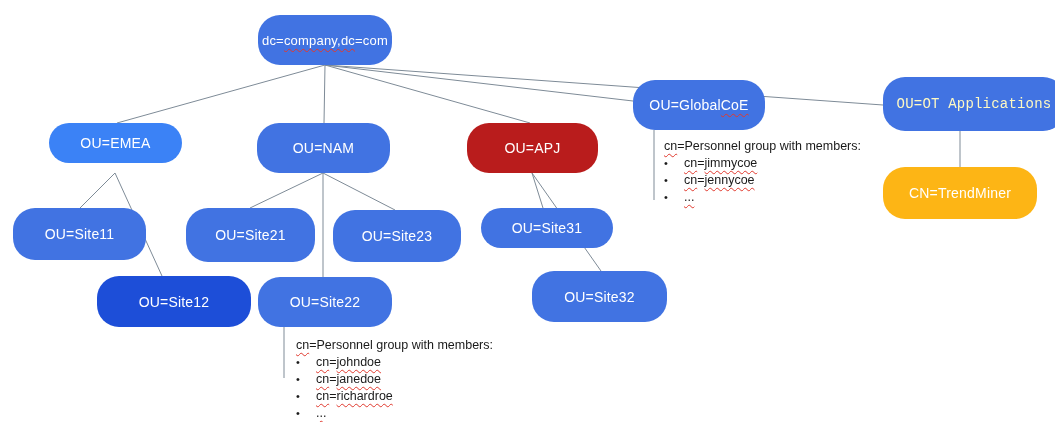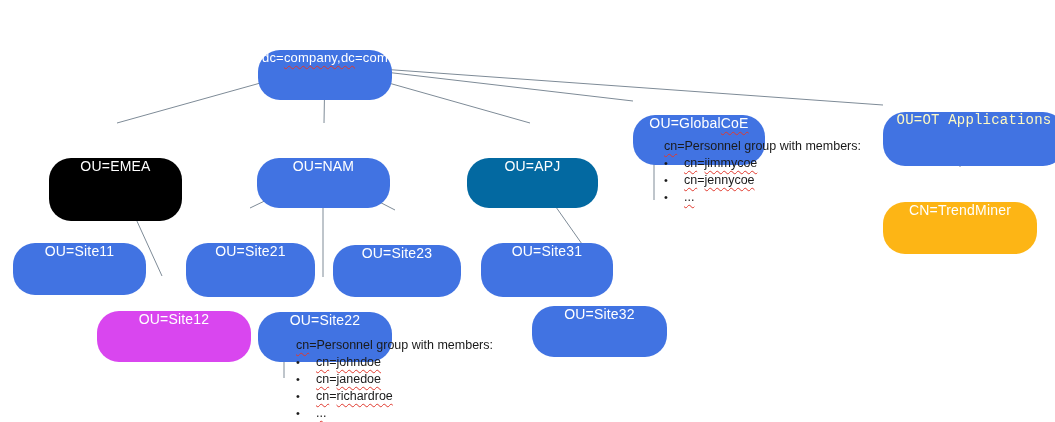--- a/index.html
+++ b/index.html
@@ -15,25 +15,25 @@
     position: absolute;
     left: 0; top: 0;
     z-index: 0;
   }
   .node {
     position: absolute;
     z-index: 1;
     border-radius: 22px;
     color: #ffffff;
     display: flex;
+    align-items: center;
     justify-content: center;
     font-size: 14px;
     letter-spacing: 0.2px;
     white-space: nowrap;
-    margin-top: 35px;
   }
   .node.small-text { font-size: 13px; }
   .annotation {
     position: absolute;
     z-index: 2;
     color: #1a1a1a;
     font-size: 12.5px;
     line-height: 17px;
     white-space: nowrap;
   }
@@ -68,52 +68,52 @@
       <line x1="960" y1="131" x2="960" y2="167" stroke="#7E8B97" stroke-width="1"></line>
       <line x1="654" y1="130" x2="654" y2="200" stroke="#7E8B97" stroke-width="1"></line>
       <line x1="284" y1="327" x2="284" y2="378" stroke="#7E8B97" stroke-width="1"></line>
     </svg>
   <div id="nodes-layer">
       <div class="node small-text" style="left: 258px; top: 15px; width: 134px; height: 50px; background: rgb(65, 115, 226); color: rgb(255, 255, 255);">
         <span>dc=</span>
         <span class="sq">company,dc</span>
         <span>=com</span>
       </div>
-      <div class="node" style="left: 49px; top: 123px; width: 133px; height: 63px; background: #000000; color: rgb(255, 255, 255);">
+      <div class="node" style="left: 49px; top: 123px; width: 133px; height: 40px; background: #3b82f6; color: rgb(255, 255, 255);">
         <span>OU=EMEA</span>
       </div>
       <div class="node" style="left: 257px; top: 123px; width: 133px; height: 50px; background: rgb(65, 115, 226); color: rgb(255, 255, 255);">
         <span>OU=NAM</span>
       </div>
-      <div class="node" style="left: 467px; top: 123px; width: 131px; height: 50px; background: #0369a1; color: rgb(255, 255, 255);">
+      <div class="node" style="left: 467px; top: 123px; width: 131px; height: 50px; background: #b91c1c; color: rgb(255, 255, 255);">
         <span>OU=APJ</span>
       </div>
       <div class="node" style="left: 633px; top: 80px; width: 132px; height: 50px; background: rgb(65, 115, 226); color: rgb(255, 255, 255);">
         <span>OU=Global </span>
         <span class="sq">CoE</span>
       </div>
       <div class="node" style="left: 883px; top: 77px; width: 182px; height: 54px; background: rgb(65, 115, 226); color: #fef9c3; font-family: Liberation Mono, monospace;">
         <span>OU=OT Applications</span>
       </div>
       <div class="node" style="left: 13px; top: 208px; width: 133px; height: 52px; background: rgb(65, 115, 226); color: rgb(255, 255, 255);">
         <span>OU=Site11</span>
       </div>
-      <div class="node" style="left: 97px; top: 276px; width: 154px; height: 51px; background: #d946ef; color: rgb(255, 255, 255);">
+      <div class="node" style="left: 97px; top: 276px; width: 154px; height: 51px; background: #1d4ed8; color: rgb(255, 255, 255);">
         <span>OU=Site12</span>
       </div>
       <div class="node" style="left: 186px; top: 208px; width: 129px; height: 54px; background: rgb(65, 115, 226); color: rgb(255, 255, 255);">
         <span>OU=Site21</span>
       </div>
       <div class="node" style="left: 333px; top: 210px; width: 128px; height: 52px; background: rgb(65, 115, 226); color: rgb(255, 255, 255);">
         <span>OU=Site23</span>
       </div>
       <div class="node" style="left: 258px; top: 277px; width: 134px; height: 50px; background: rgb(65, 115, 226); color: rgb(255, 255, 255);">
         <span>OU=Site22</span>
       </div>
-      <div class="node" style="left: 481px; top: 208px; width: 132px; height: 54px; background: rgb(65, 115, 226); color: rgb(255, 255, 255);">
+      <div class="node" style="left: 481px; top: 208px; width: 132px; height: 40px; background: rgb(65, 115, 226); color: rgb(255, 255, 255);">
         <span>OU=Site31</span>
       </div>
       <div class="node" style="left: 532px; top: 271px; width: 135px; height: 51px; background: rgb(65, 115, 226); color: rgb(255, 255, 255);">
         <span>OU=Site32</span>
       </div>
       <div class="node" style="left: 883px; top: 167px; width: 154px; height: 52px; background: rgb(253, 181, 21); color: rgb(255, 255, 255);">
         <span>CN=TrendMiner</span>
       </div>
     </div>
   <div id="annotations-layer">

